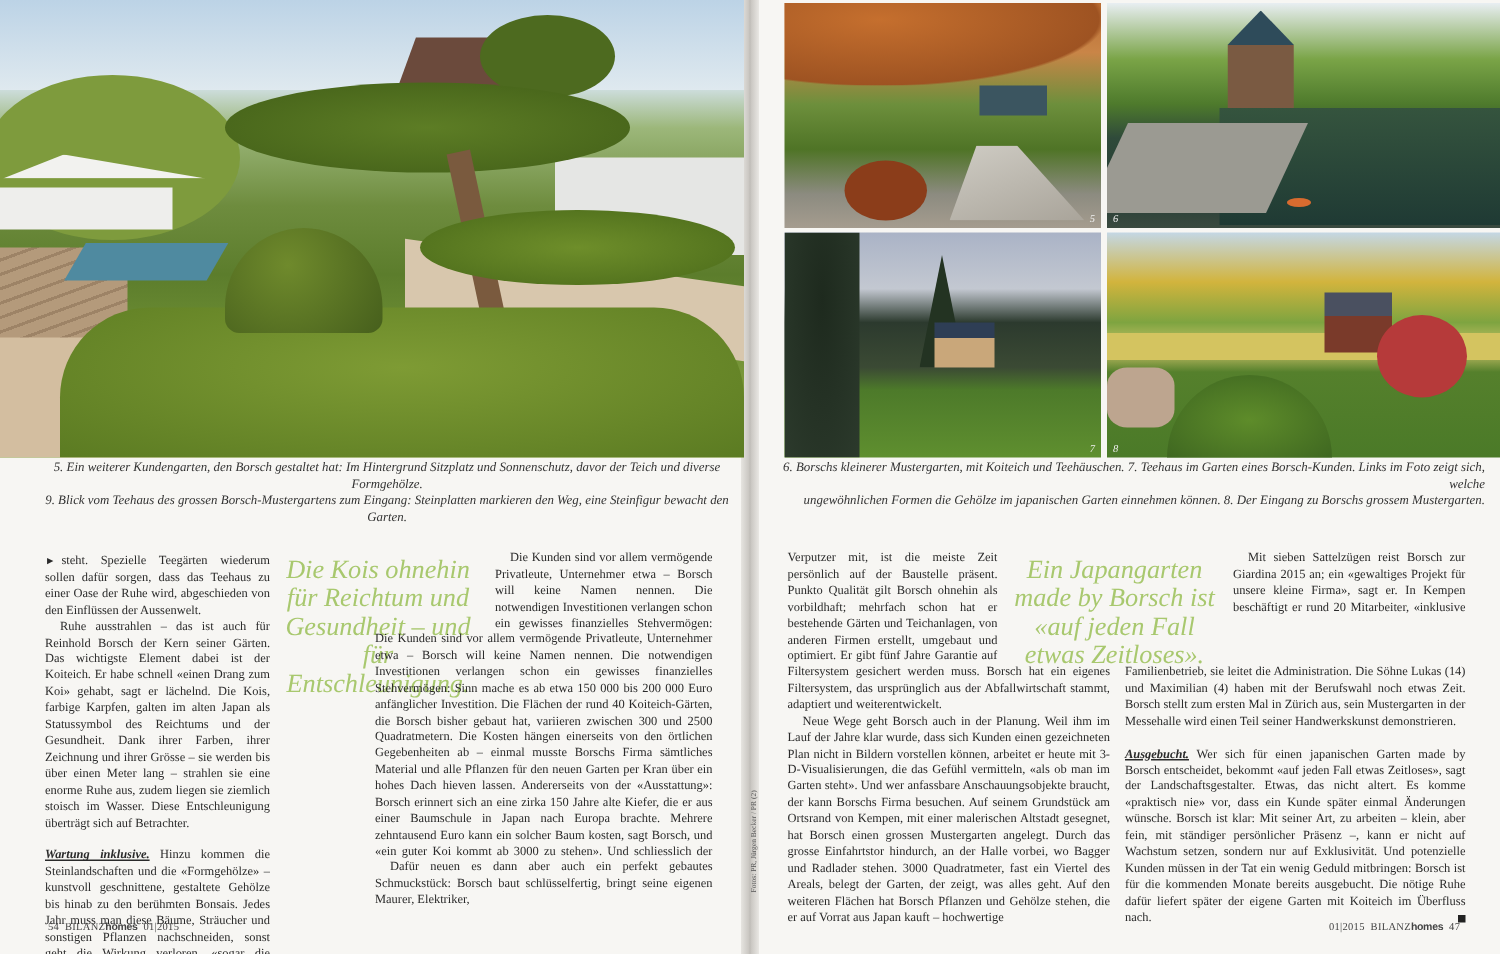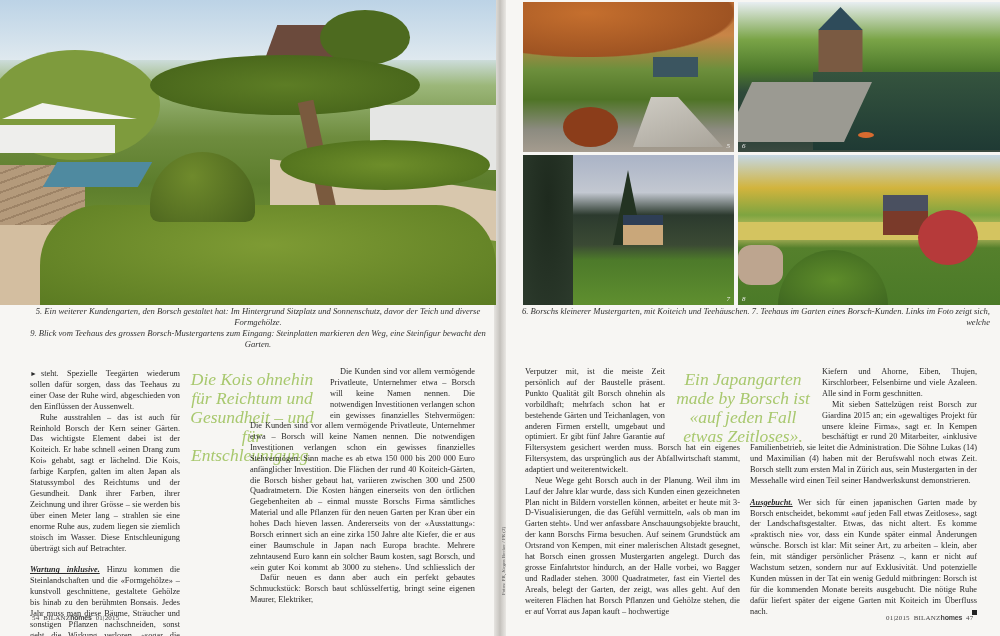--- a/index.html
+++ b/index.html
@@ -123,20 +123,21 @@
     <div class="ball"></div>
   <span class="photo-num" style="left:4px;bottom:2px;">8</span>
 </div>
 
 <div class="caption cap-left">
   <div>5. Ein weiterer Kundengarten, den Borsch gestaltet hat: Im Hintergrund Sitzplatz und Sonnenschutz, davor der Teich und diverse Formgehölze.</div>
   <div>9. Blick vom Teehaus des grossen Borsch-Mustergartens zum Eingang: Steinplatten markieren den Weg, eine Steinfigur bewacht den Garten.</div>
 </div>
 <div class="caption cap-right">
   <div>6. Borschs kleinerer Mustergarten, mit Koiteich und Teehäuschen. 7. Teehaus im Garten eines Borsch-Kunden. Links im Foto zeigt sich, welche</div>
+  <div>ungewöhnlichen Formen die Gehölze im japanischen Garten einnehmen können. 8. Der Eingang zu Borschs grossem Mustergarten.</div>
 </div>
 
 <div class="col" style="left:30px;top:369px;width:150px;">
   <p class="noind"><span class="arrow">►</span><span>steht. Spezielle Teegärten wiederum sollen dafür sorgen, dass das Teehaus zu einer Oase der Ruhe wird, abgeschieden von den Einflüssen der Aussenwelt.</span></p>
   <p>Ruhe ausstrahlen – das ist auch für Reinhold Borsch der Kern seiner Gärten. Das wichtigste Element dabei ist der Koiteich. Er habe schnell «einen Drang zum Koi» gehabt, sagt er lächelnd. Die Kois, farbige Karpfen, galten im alten Japan als Statussymbol des Reichtums und der Gesundheit. Dank ihrer Farben, ihrer Zeichnung und ihrer Grösse – sie werden bis über einen Meter lang – strahlen sie eine enorme Ruhe aus, zudem liegen sie ziemlich stoisch im Wasser. Diese Entschleunigung überträgt sich auf Betrachter.</p>
   <div class="gap"></div>
   <p class="noind"><span class="runin">Wartung inklusive.</span><span> Hinzu kommen die Steinlandschaften und die «Formgehölze» – kunstvoll geschnittene, gestaltete Gehölze bis hinab zu den berühmten Bonsais. Jedes Jahr muss man diese Bäume, Sträucher und sonstigen Pflanzen nachschneiden, sonst geht die Wirkung verloren, «sogar die Azaleen sind geschnitten», sagt Borsch. Da man die wenigsten Kunden mit dieser anspruchsvollen Arbeit allein lassen kann, übernimmt Borschs Firma auch die Wartungsarbeiten.</span></p>
 </div>
 
 <div class="pull" style="left:182px;top:370px;width:140px;">Die Kois ohnehin für Reichtum und Gesundheit – und für Entschleunigung.</div>
@@ -155,21 +156,20 @@
   <p class="noind" style="height:76px;overflow:hidden;">Verputzer mit, ist die meiste Zeit persönlich auf der Baustelle präsent. Punkto Qualität gilt Borsch ohnehin als vorbildhaft; mehrfach schon hat er bestehende Gärten und Teichanlagen, von anderen Firmen erstellt, umgebaut und optimiert. Er gibt fünf Jahre Garantie auf die Wasserqualität, die ständig kontrolliert und über ein aufwendiges Filtersystem gesichert werden muss. Borsch hat ein eigenes Filtersystem, das ursprünglich aus der Abfallwirtschaft stammt, adaptiert und weiterentwickelt.</p>
 </div>
 <div class="col" style="left:525px;top:443px;width:215px;">
   <p class="noind">Filtersystem gesichert werden muss. Borsch hat ein eigenes Filtersystem, das ursprünglich aus der Abfallwirtschaft stammt, adaptiert und weiterentwickelt.</p>
   <p>Neue Wege geht Borsch auch in der Planung. Weil ihm im Lauf der Jahre klar wurde, dass sich Kunden einen gezeichneten Plan nicht in Bildern vorstellen können, arbeitet er heute mit 3-D-Visualisierungen, die das Gefühl vermitteln, «als ob man im Garten steht». Und wer anfassbare Anschauungsobjekte braucht, der kann Borschs Firma besuchen. Auf seinem Grundstück am Ortsrand von Kempen, mit einer malerischen Altstadt gesegnet, hat Borsch einen grossen Mustergarten angelegt. Durch das grosse Einfahrtstor hindurch, an der Halle vorbei, wo Bagger und Radlader stehen. 3000 Quadratmeter, fast ein Viertel des Areals, belegt der Garten, der zeigt, was alles geht. Auf den weiteren Flächen hat Borsch Pflanzen und Gehölze stehen, die er auf Vorrat aus Japan kauft – hochwertige</p>
 </div>
 
 <div class="pull" style="left:673px;top:370px;width:140px;">Ein Japangarten made by Borsch ist «auf jeden Fall etwas Zeitloses».</div>
 
 <div class="col" style="left:822px;top:367px;width:155px;">
-  <p class="noind">Kiefern und Ahorne, Eiben, Thujen, Kirschlorbeer, Felsenbirne und viele Azaleen. Alle sind in Form geschnitten.</p>
   <p style="height:43px;overflow:hidden;">Mit sieben Sattelzügen reist Borsch zur Giardina 2015 an; ein «gewaltiges Projekt für unsere kleine Firma», sagt er. In Kempen beschäftigt er rund 20 Mitarbeiter, «inklusive der freien». Seine Frau Sonja arbeitet im Familienbetrieb, sie leitet die Administration. Die Söhne Lukas (14) und Maximilian (4) haben mit der Berufswahl noch etwas Zeit. Borsch stellt zum ersten Mal in Zürich aus, sein Mustergarten in der Messehalle wird einen Teil seiner Handwerkskunst demonstrieren.</p>
 </div>
 <div class="col" style="left:750px;top:443px;width:227px;">
   <p class="noind">Familienbetrieb, sie leitet die Administration. Die Söhne Lukas (14) und Maximilian (4) haben mit der Berufswahl noch etwas Zeit. Borsch stellt zum ersten Mal in Zürich aus, sein Mustergarten in der Messehalle wird einen Teil seiner Handwerkskunst demonstrieren.</p>
   <div class="gap"></div>
   <p class="noind"><span class="runin">Ausgebucht.</span><span> Wer sich für einen japanischen Garten made by Borsch entscheidet, bekommt «auf jeden Fall etwas Zeitloses», sagt der Landschaftsgestalter. Etwas, das nicht altert. Es komme «praktisch nie» vor, dass ein Kunde später einmal Änderungen wünsche. Borsch ist klar: Mit seiner Art, zu arbeiten – klein, aber fein, mit ständiger persönlicher Präsenz –, kann er nicht auf Wachstum setzen, sondern nur auf Exklusivität. Und potenzielle Kunden müssen in der Tat ein wenig Geduld mitbringen: Borsch ist für die kommenden Monate bereits ausgebucht. Die nötige Ruhe dafür liefert später der eigene Garten mit Koiteich im Überfluss nach.</span><span class="endmark"></span></p>
 </div>
 
 <div class="folio" style="left:32px;top:614px;">
   <span>54</span>&nbsp; <span>BILANZ</span><b>homes</b>&nbsp; <span>01|2015</span>

